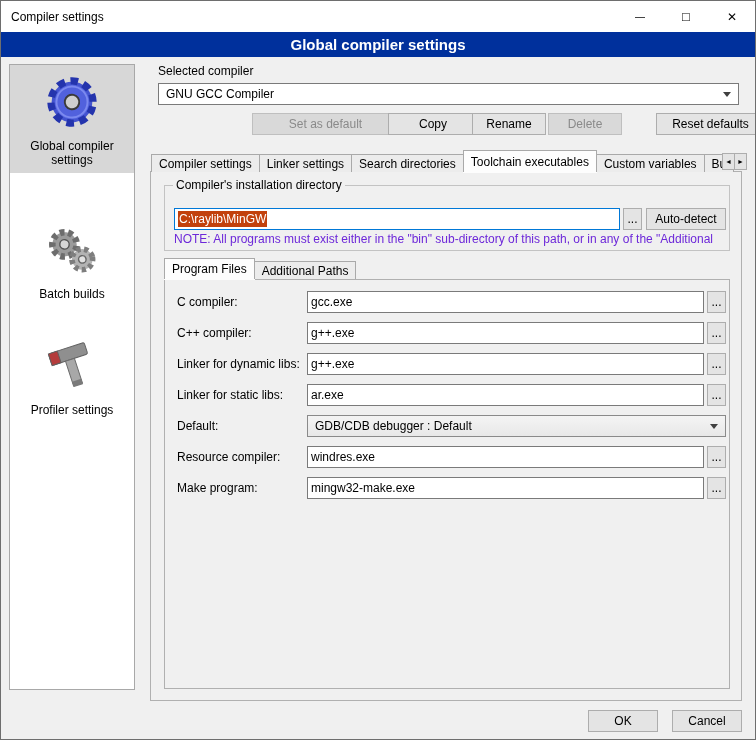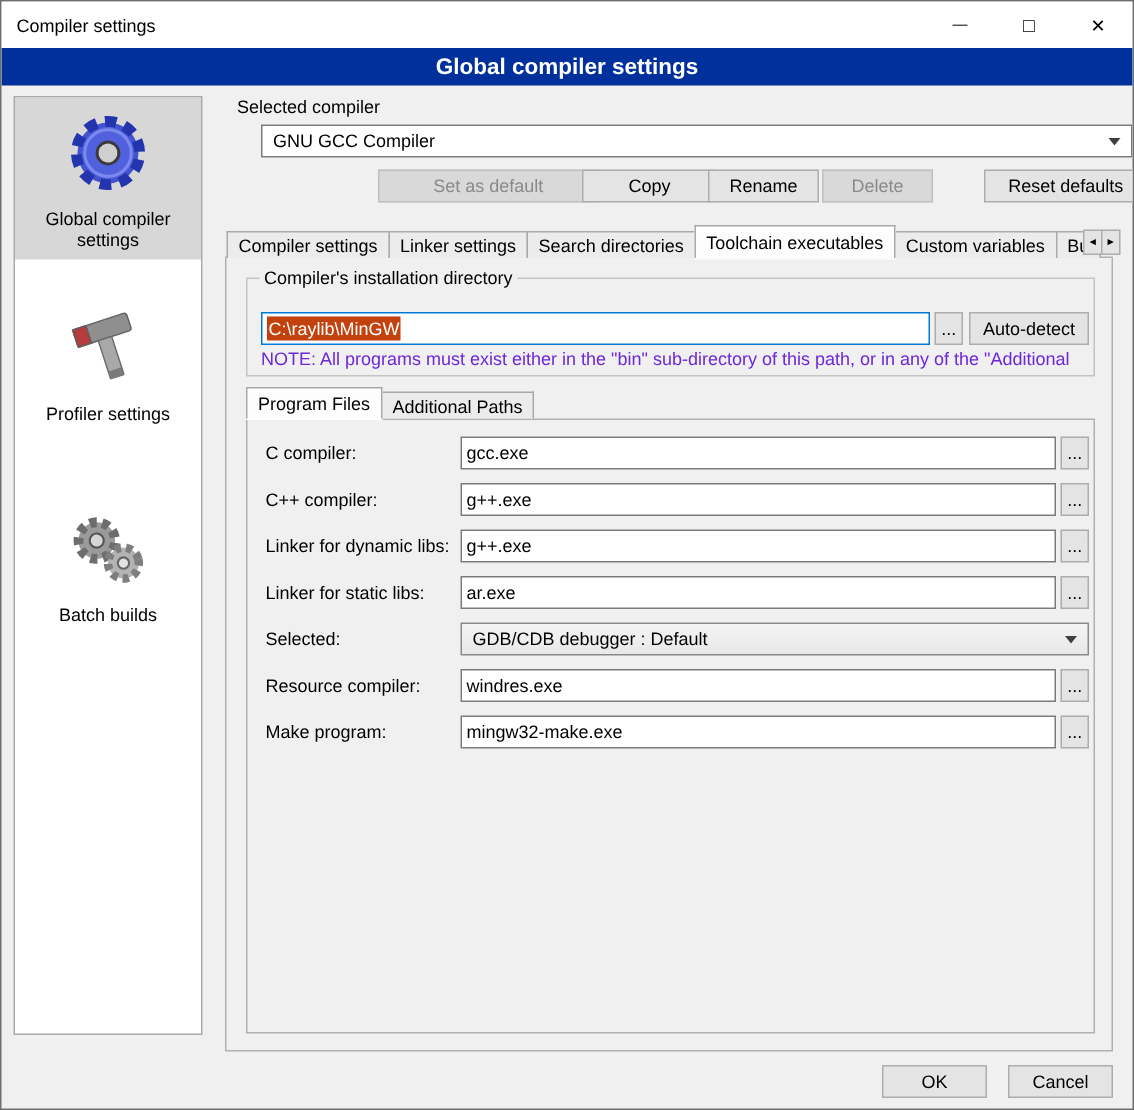--- a/index.html
+++ b/index.html
@@ -19,21 +19,21 @@
   
   .sidebar { position:absolute; left:8px; top:63px; width:126px; height:626px; background:#ffffff; border:1px solid #a8a8a8; overflow:hidden; }
   .side-item { display:flex; flex-direction:column; align-items:center; padding:5px 2px 6px 2px; text-align:center; }
   .side-item.selected { background:#d7d7d7; }
   .side-item .icon { width:64px; height:64px; display:flex; align-items:center; justify-content:center; }
   .side-item .lbl { margin-top:5px; line-height:14px; }
   #side-item-profiler { margin-top:22px; }
   #side-item-batch { margin-top:40px; }
   
   .sel-label { position:absolute; left:157px; top:63px; }
-  .combo { background:#ffffff; border:1px solid #7a7a7a; display:flex; align-items:center; justify-content:space-between; padding:0 7px; height:22px;margin-left:16px; }
+  .combo { background:#ffffff; border:1px solid #7a7a7a; display:flex; align-items:center; justify-content:space-between; padding:0 7px; height:22px; }
   #compiler-combo { position:absolute; left:157px; top:82px; width:581px; }
   .arrow-down { width:0; height:0; border-left:4px solid transparent; border-right:4px solid transparent; border-top:5px solid #404040; }
   .btn { background:#e4e4e4; border:1px solid #adadad; display:flex; align-items:center; justify-content:center; height:22px; cursor:default; }
   .btn.disabled { background:#d9d9d9; border-color:#bfbfbf; color:#8a8a8a; }
   #btn-setdefault { position:absolute; left:251px; top:112px; width:147px; }
   #btn-copy       { position:absolute; left:387px; top:112px; width:90px; }
   #btn-rename     { position:absolute; left:471px; top:112px; width:74px; }
   #btn-delete     { position:absolute; left:547px; top:112px; width:74px; }
   #btn-reset      { position:absolute; left:655px; top:112px; width:109px; }
   
@@ -95,48 +95,48 @@
           <g transform="rotate(12 32 32)">
             <circle cx="32" cy="32" r="21" fill="#4353cf" stroke="#2434ad" stroke-width="9" stroke-dasharray="7.6 5.6"></circle>
             <circle cx="32" cy="32" r="18" fill="#5161dd"></circle>
             <circle cx="32" cy="32" r="16" fill="none" stroke="#7b89ef" stroke-width="2"></circle>
             <circle cx="32" cy="32" r="7.5" fill="#cfcfcf" stroke="#3a3a3a" stroke-width="2"></circle>
           </g>
         </svg>
       </span>
       <span class="lbl">Global compiler settings</span>
     </div>
+    <div class="side-item" id="side-item-batch">
+      <span class="icon">
+        <svg viewBox="0 0 64 64" width="60" height="60">
+          <g transform="rotate(8 24 26)">
+            <circle cx="24" cy="26" r="13" fill="#9b9b9b" stroke="#6d6d6d" stroke-width="7" stroke-dasharray="5 4"></circle>
+            <circle cx="24" cy="26" r="5" fill="#d6d6d6" stroke="#555" stroke-width="1.5"></circle>
+          </g>
+          <g transform="rotate(-14 43 42)">
+            <circle cx="43" cy="42" r="11" fill="#b3b3b3" stroke="#7e7e7e" stroke-width="6" stroke-dasharray="4.5 3.5"></circle>
+            <circle cx="43" cy="42" r="4" fill="#e2e2e2" stroke="#666" stroke-width="1.5"></circle>
+          </g>
+        </svg>
+      </span>
+      <span class="lbl">Batch builds</span>
+    </div>
     <div class="side-item" id="side-item-profiler">
       <span class="icon">
         <svg viewBox="0 0 64 64" width="60" height="60">
           <g transform="rotate(-18 32 32)">
             <rect x="12" y="12" width="40" height="13" rx="2" fill="#8f8f8f" stroke="#5f5f5f"></rect>
             <rect x="12" y="12" width="10" height="13" fill="#b43c3c" stroke="#5f5f5f"></rect>
             <rect x="27" y="25" width="10" height="28" fill="#a8a8a8" stroke="#6a6a6a"></rect>
             <rect x="27" y="48" width="10" height="6" fill="#7a7a7a"></rect>
           </g>
         </svg>
       </span>
       <span class="lbl">Profiler settings</span>
     </div>
-    <div class="side-item" id="side-item-batch">
-      <span class="icon">
-        <svg viewBox="0 0 64 64" width="60" height="60">
-          <g transform="rotate(8 24 26)">
-            <circle cx="24" cy="26" r="13" fill="#9b9b9b" stroke="#6d6d6d" stroke-width="7" stroke-dasharray="5 4"></circle>
-            <circle cx="24" cy="26" r="5" fill="#d6d6d6" stroke="#555" stroke-width="1.5"></circle>
-          </g>
-          <g transform="rotate(-14 43 42)">
-            <circle cx="43" cy="42" r="11" fill="#b3b3b3" stroke="#7e7e7e" stroke-width="6" stroke-dasharray="4.5 3.5"></circle>
-            <circle cx="43" cy="42" r="4" fill="#e2e2e2" stroke="#666" stroke-width="1.5"></circle>
-          </g>
-        </svg>
-      </span>
-      <span class="lbl">Batch builds</span>
-    </div>
   </div>
 
   <span class="sel-label">Selected compiler</span>
   <div class="combo" id="compiler-combo">
     <span>GNU GCC Compiler</span>
     <span class="arrow-down"></span>
   </div>
 
   <div class="btn disabled" id="btn-setdefault">Set as default</div>
   <div class="btn" id="btn-copy">Copy</div>
@@ -201,21 +201,21 @@
 
     <div class="frow" style="top:104px">
       <span class="flabel">Linker for static libs:</span>
       <div class="tb-input finput">
           <span>ar.exe</span>
         </div>
       <div class="btn fbrowse">...</div>
     </div>
 
     <div class="frow" style="top:135px">
-      <span class="flabel">Selected:</span>
+      <span class="flabel">Default:</span>
       <div class="fselect">
         <span>GDB/CDB debugger : Default</span>
         <span class="arrow-down"></span>
       </div>
     </div>
 
     <div class="frow" style="top:166px">
       <span class="flabel">Resource compiler:</span>
       <div class="tb-input finput">
           <span>windres.exe</span>

